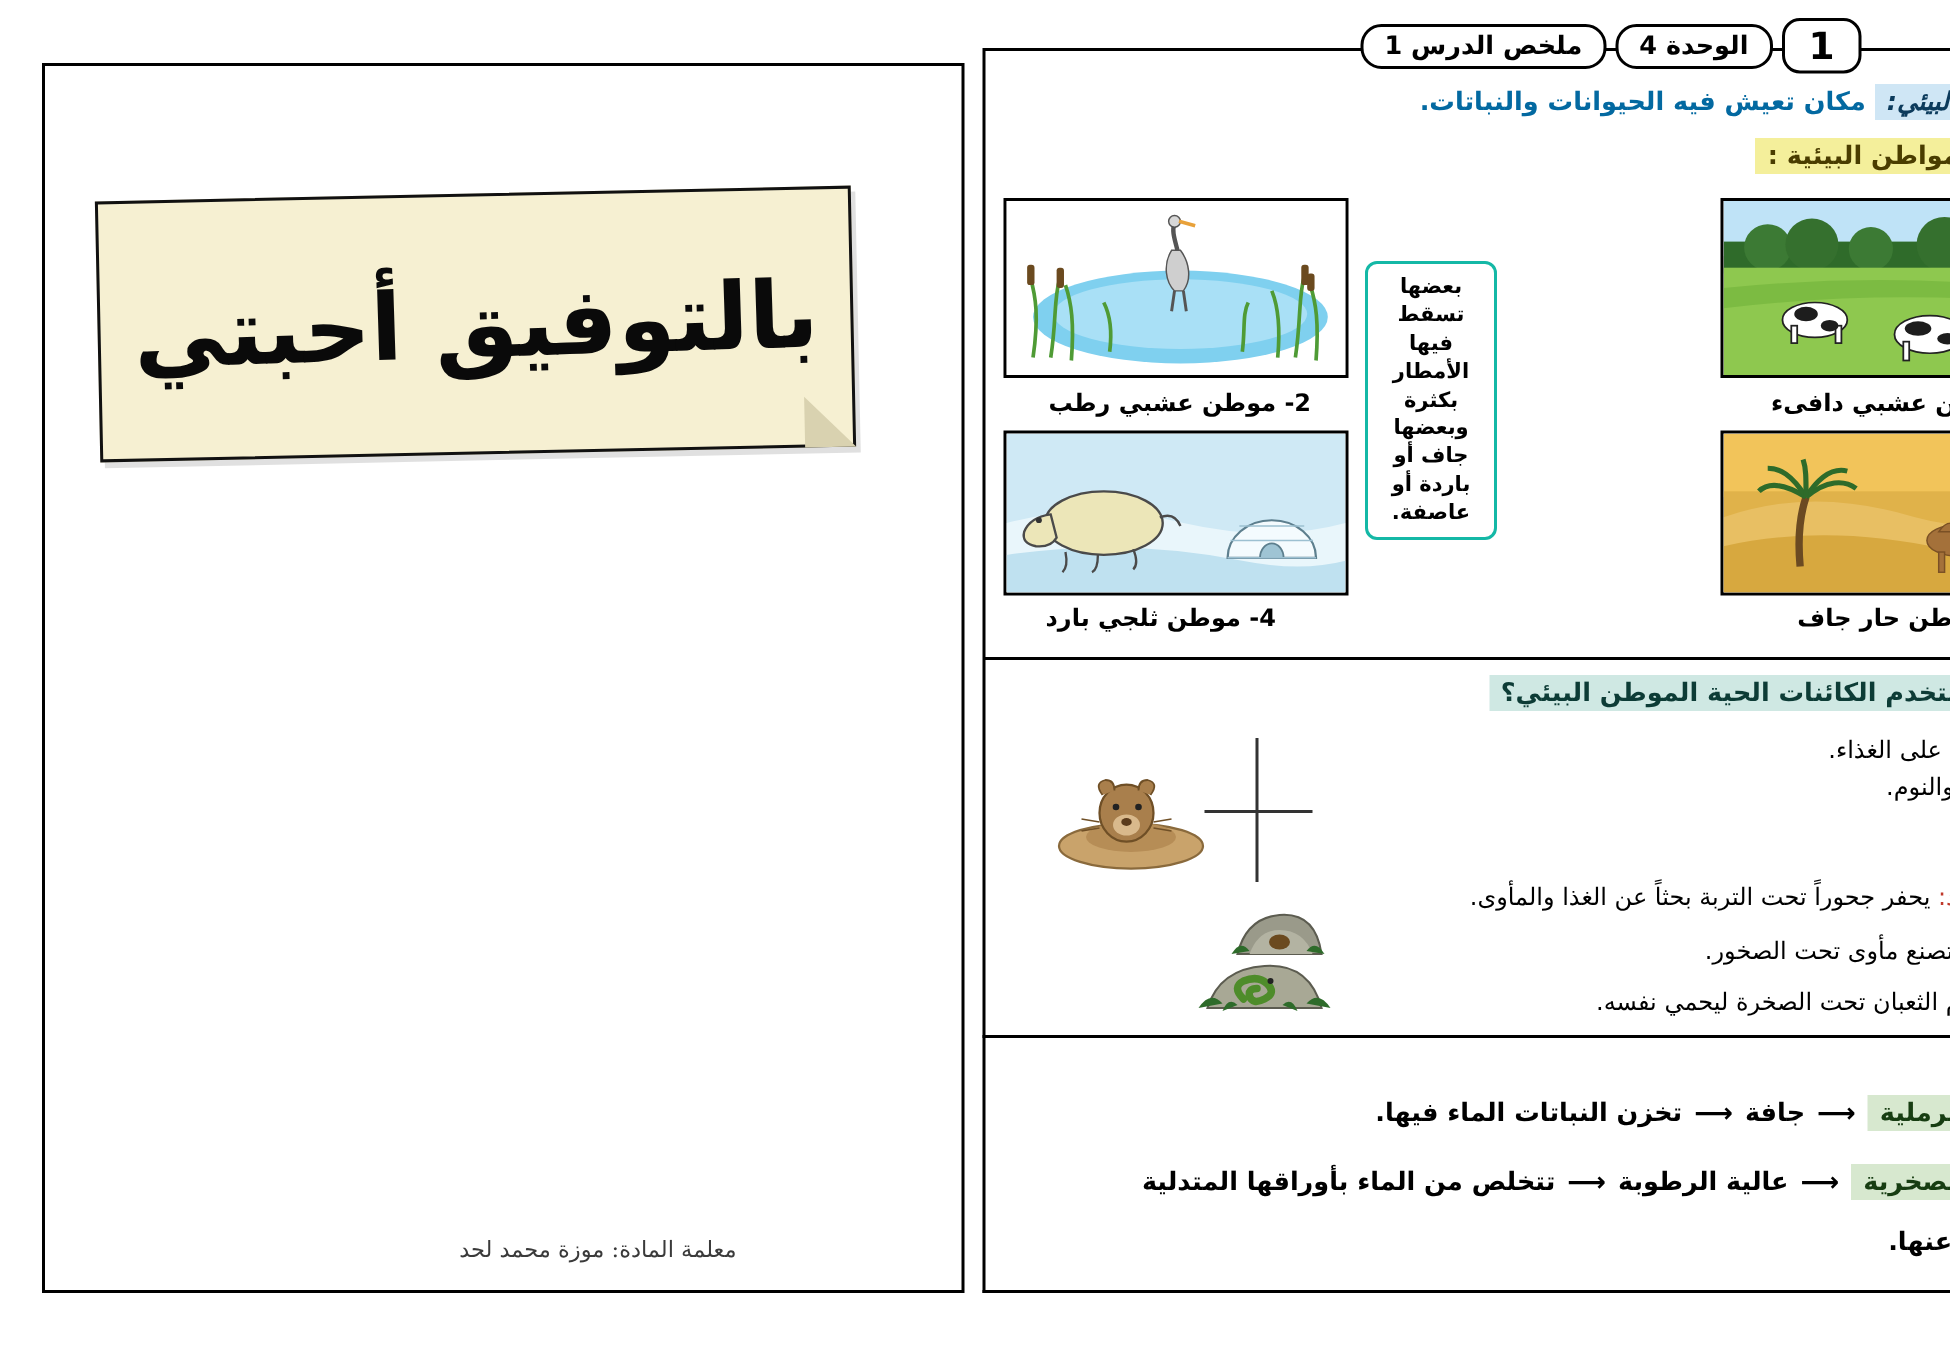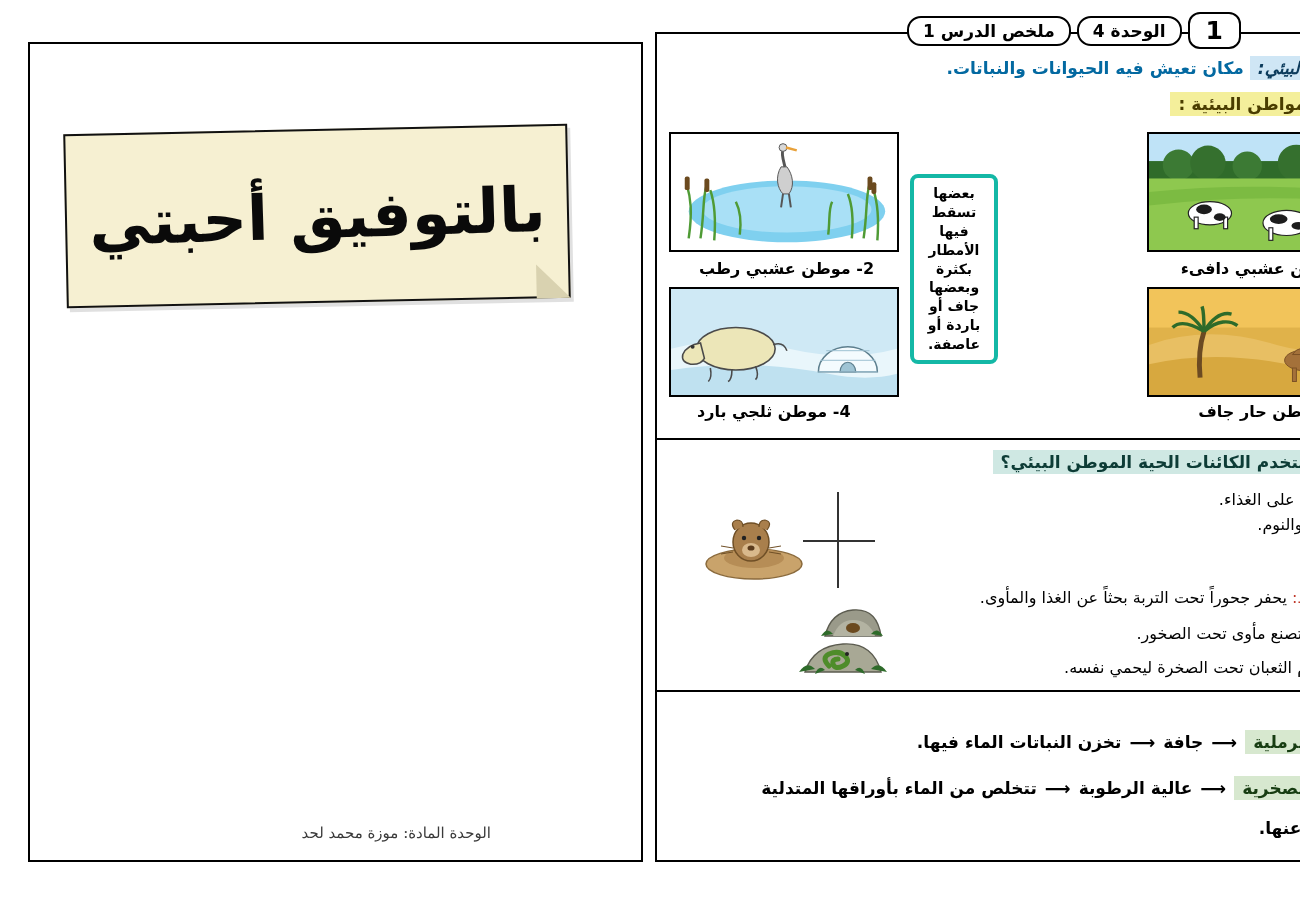--- a/index.html
+++ b/index.html
@@ -153,21 +153,21 @@
     overflow: hidden;
   }
   .cap {
     position: absolute;
     font-size: 16px;
     font-weight: bold;
     white-space: nowrap;
   }
   .bubble {
     position: absolute;
-    border: 4px solid #14b8a6;
+    border: 2px solid #14b8a6;
     background: #fff;
     border-radius: 8px;
     padding: 6px 8px;
     font-size: 14px;
     font-weight: bold;
     line-height: 1.35;
     text-align: center;
     width: 88px;
     box-sizing: border-box;
   }
@@ -220,21 +220,21 @@
 </style>
 </head>
 <body>
 
 <div class="page">
 
   <div class="left-panel">
     <div class="note-card">
       <div class="note-text">بالتوفيق أحبتي</div>
     </div>
-    <div class="teacher-credit">الوحدة المادة: موزة محمد لحد</div>
+    <div class="teacher-credit">معلمة المادة: موزة محمد لحد</div>
   </div>
 
   <div class="right-panel">
 
     <div class="head-row">
       <div class="pill">
         <span>ملخص الدرس 1</span>
       </div>
       <div class="pill">
         <span>الوحدة 4</span>

